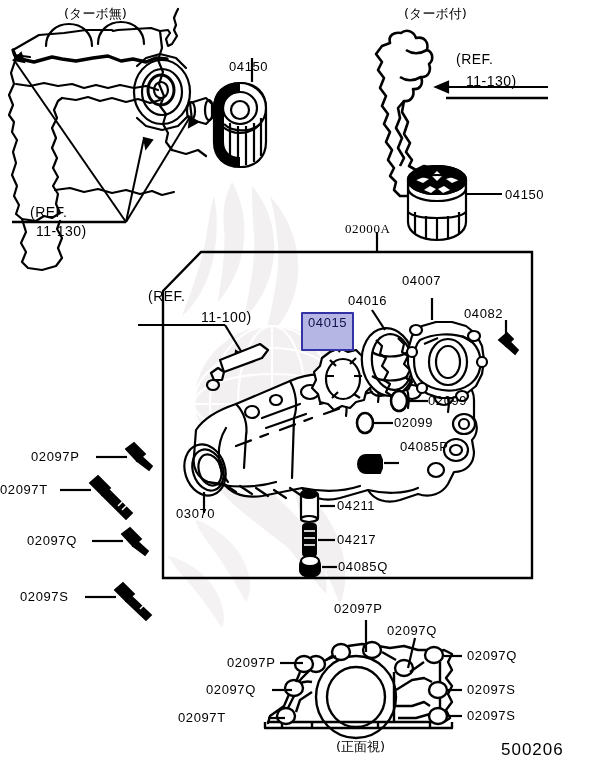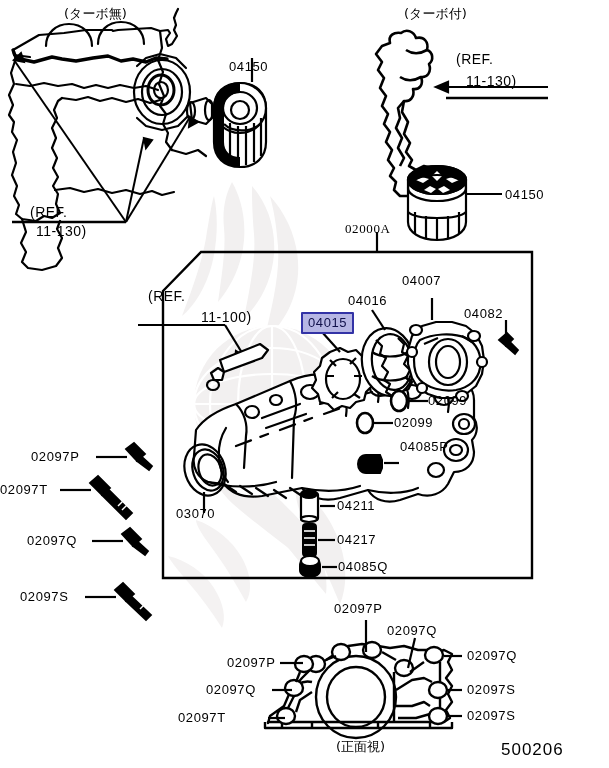--- a/index.html
+++ b/index.html
@@ -40,21 +40,21 @@
     letter-spacing: 1px;
   }
   .lbl.ref {
     font-size: 14px;
     letter-spacing: 0.5px;
     line-height: 19px;
   }
   .lbl.hl {
     background: #b6b6e4;
     border: 2px solid #3333a6;
-    padding: 0px 5px 1px 5px;
+    padding: 0px 5px 18px 5px;
     color: #10104a;
     border-radius: 1px;
     box-sizing: border-box;
   }
 </style>
 </head>
 <body>
 
 <div id="page">
 

